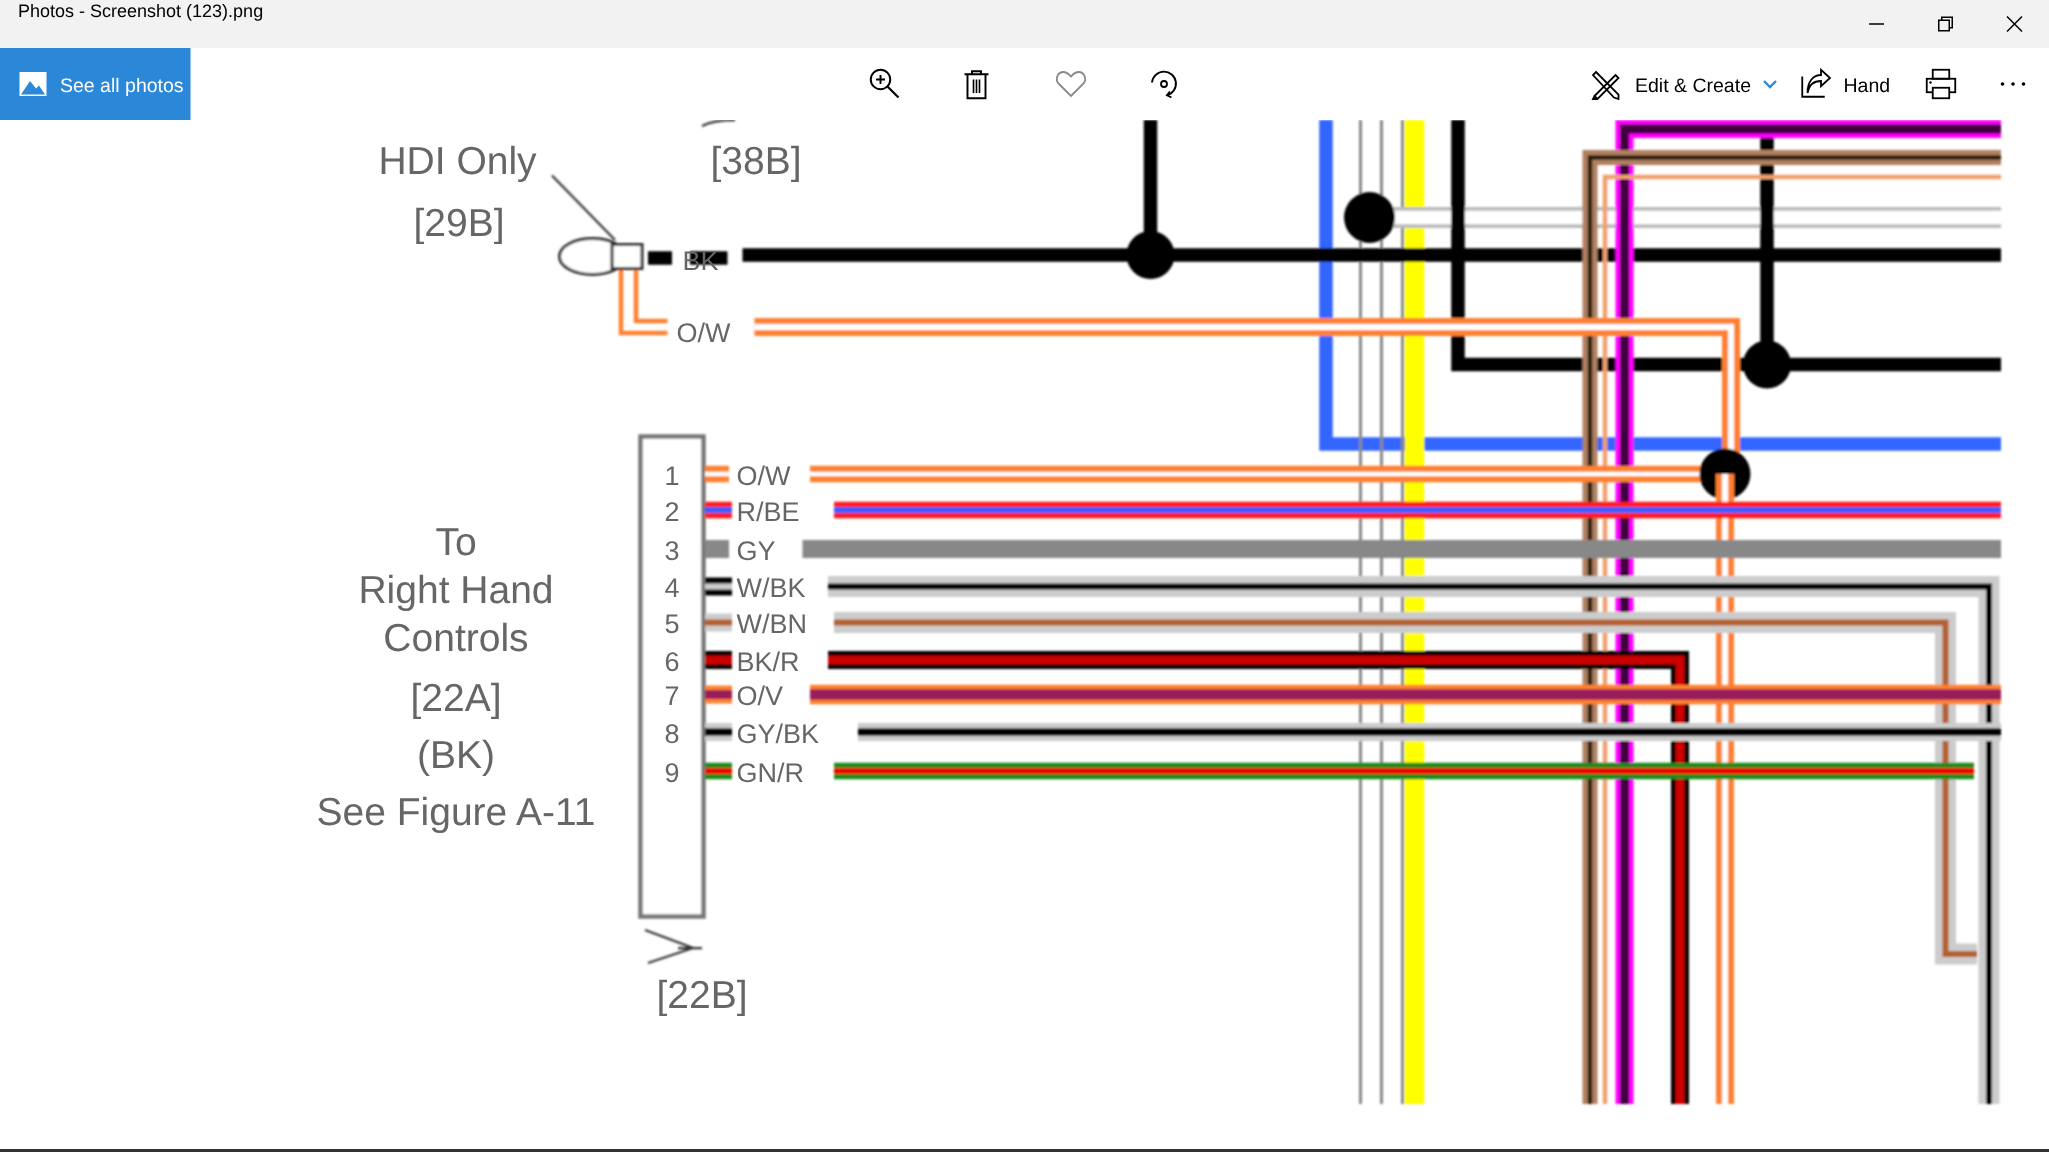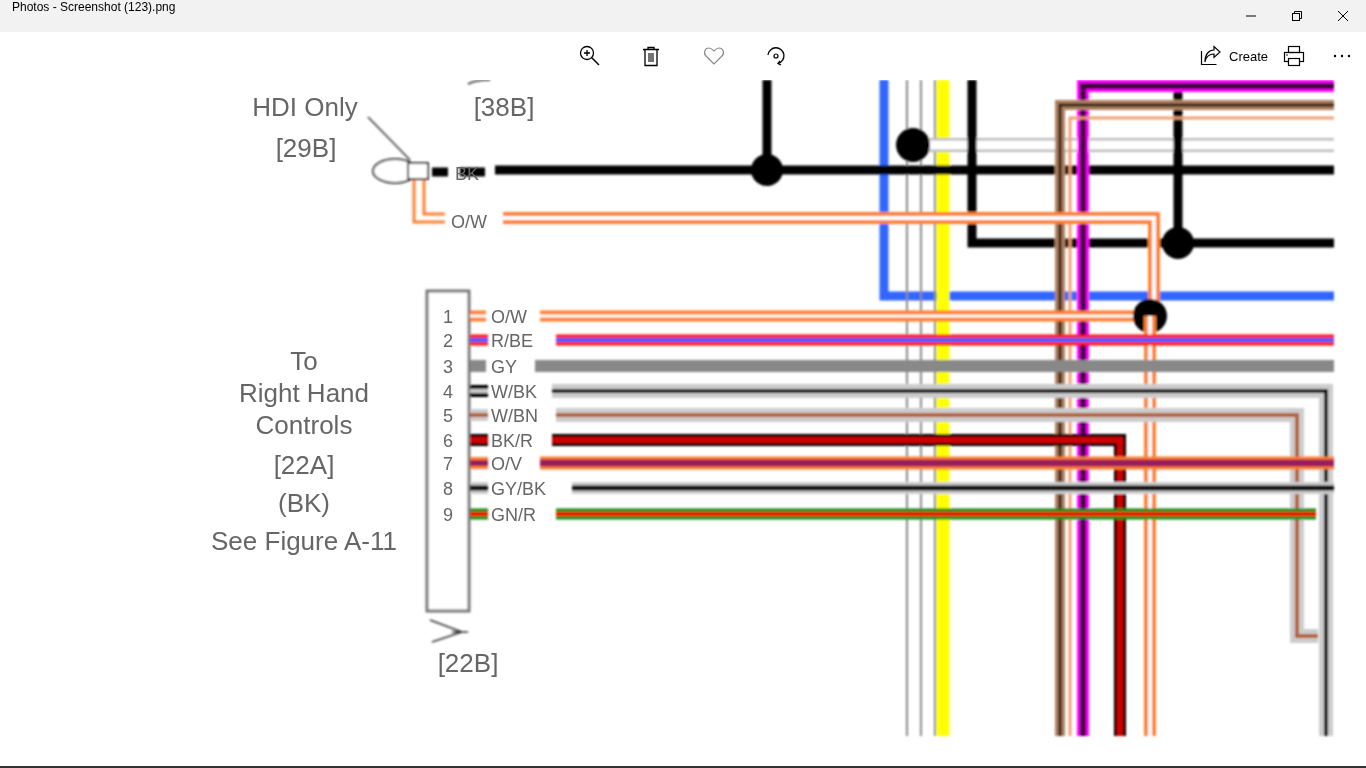--- a/index.html
+++ b/index.html
@@ -34,20 +34,29 @@
       </svg>
   </div>
   <div class="winbtn" style="left:1320px">
     <svg width="12" height="12">
         <path d="M1 1 L11 11 M11 1 L1 11" stroke="#000" stroke-width="1"></path>
       </svg>
   </div>
 </div>
 
 <div class="toolbar">
+  <div class="see-all">
+    <span class="ico">
+      <svg width="20" height="20">
+          <rect x="1" y="2" width="18" height="16" fill="#fff"></rect>
+          <path d="M2 17 L8 8 L12 13 L14 11 L18 17 Z" fill="#2b88d8"></path>
+        </svg>
+    </span>
+    <span>See all photos</span>
+  </div>
 
   <div class="iconbtn" style="left:570px">
     <svg width="22" height="22">
         <circle cx="8" cy="8" r="6.5" fill="none" stroke="#000" stroke-width="1.3"></circle>
         <path d="M8 5 V11 M5 8 H11" stroke="#000" stroke-width="1.3"></path>
         <path d="M12.8 12.8 L20 20" stroke="#000" stroke-width="1.5"></path>
       </svg>
   </div>
   <div class="iconbtn" style="left:631px">
     <svg width="22" height="22">
@@ -62,28 +71,42 @@
       </svg>
   </div>
   <div class="iconbtn" style="left:756px">
     <svg width="22" height="22">
         <path d="M3 10 A8 8 0 1 1 13 18.5" fill="none" stroke="#000" stroke-width="1.3"></path>
         <path d="M15 16 L13 18.5 L16 20" fill="none" stroke="#000" stroke-width="1.3"></path>
         <circle cx="11" cy="11" r="2" fill="none" stroke="#000" stroke-width="1.2"></circle>
       </svg>
   </div>
 
+  <div class="tbtn" style="left:1060px">
+    <span class="ico">
+      <svg width="22" height="22">
+          <path d="M3 19 L17 5 L19 7 L5 21 Z M3 19 L2 21 L5 21" fill="none" stroke="#000" stroke-width="1.2"></path>
+          <path d="M4 3 L19 18 L19 21 L16 20 L2 5 Z" fill="none" stroke="#000" stroke-width="1.2"></path>
+        </svg>
+    </span>
+    <span>Edit &amp; Create</span>
+    <span style="margin-left:8px;display:flex">
+      <svg width="10" height="8">
+          <path d="M1 2 L5 6 L9 2" fill="none" stroke="#2b88d8" stroke-width="1.6"></path>
+        </svg>
+    </span>
+  </div>
   <div class="tbtn" style="left:1199px">
     <span class="ico">
       <svg width="22" height="22">
           <path d="M2.5 6 V19.5 H17.5" fill="none" stroke="#000" stroke-width="1.2"></path>
           <path d="M6 17 C7 11 11 9 15 9 V12.5 L21 7 L15 1.5 V5 C10 5 6 9 6 17 Z" fill="none" stroke="#000" stroke-width="1.2"></path>
         </svg>
     </span>
-    <span>Create</span>
+    <span>Hand</span>
   </div>
   <div class="iconbtn" style="left:1274px">
     <svg width="22" height="22">
         <rect x="5.5" y="1.5" width="11" height="6" fill="none" stroke="#000" stroke-width="1.2"></rect>
         <rect x="1.5" y="7.5" width="19" height="9" fill="none" stroke="#000" stroke-width="1.2"></rect>
         <rect x="5.5" y="13.5" width="11" height="7" fill="#fff" stroke="#000" stroke-width="1.2"></rect>
         <circle cx="4" cy="10" r="0.8" fill="#000"></circle>
       </svg>
   </div>
   <div class="iconbtn" style="left:1322px">

